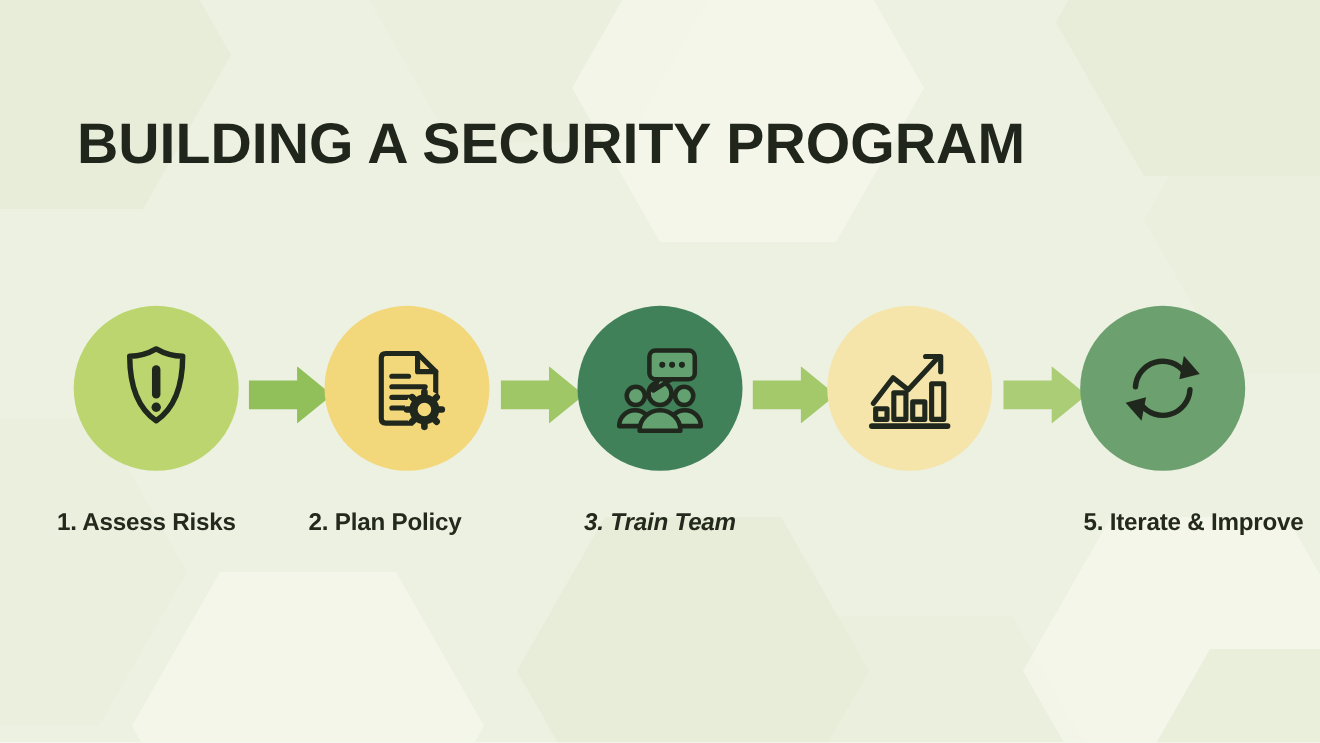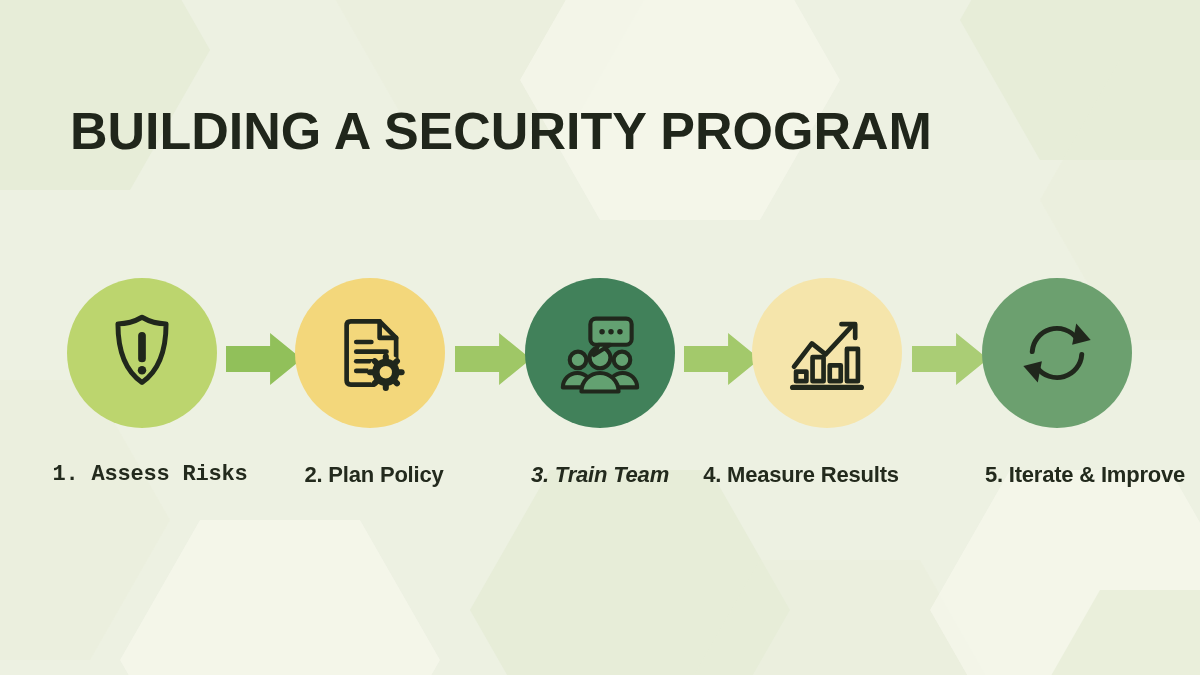--- a/index.html
+++ b/index.html
@@ -83,22 +83,22 @@
     position: absolute;
     top: 462px;
     transform: translateX(-50%);
     font-size: 22px;
     font-weight: 700;
     letter-spacing: -0.2px;
     color: #232a1d;
     white-space: nowrap;
     z-index: 3;
   }
-  .l1 { left: 150px; font-family: Liberation Mono, monospace;  }
-  .l2 { left: 374px;  }
+  .l1 { left: 133px;  }
+  .l2 { left: 350px;  }
   .l3 { left: 600px; font-style: italic;  }
   .l4 { left: 801px;  }
   .l5 { left: 1062px; margin-left: 23px; }
 </style>
 </head>
 <body>
 
 <div class="stage" style="background: rgb(237, 241, 226);">
 
   <div class="hex h1 op55" style="background: rgb(226, 233, 207);"></div>
@@ -190,16 +190,15 @@
       <path d="M14 31 A18 18 0 0 1 46.5 21.5"></path>
       <polygon points="46,10.5 56.5,22.5 43,26" fill="currentColor" stroke="none"></polygon>
       <path d="M50 33 A18 18 0 0 1 17.5 42.5"></path>
       <polygon points="18,53.5 7.5,41.5 21,38" fill="currentColor" stroke="none"></polygon>
     </svg>
   </div>
 
   <div class="step-label l1" style="color: rgb(35, 42, 29);">1. Assess Risks</div>
   <div class="step-label l2" style="color: rgb(35, 42, 29);">2. Plan Policy</div>
   <div class="step-label l3" style="color: rgb(35, 42, 29);">3. Train Team</div>
-  <div class="step-label l4" style="color: rgb(35, 42, 29);">4. Measure Results</div>
   <div class="step-label l5" style="color: rgb(35, 42, 29);">5. Iterate &amp; Improve</div>
 
 </div>
 
 </body></html>

